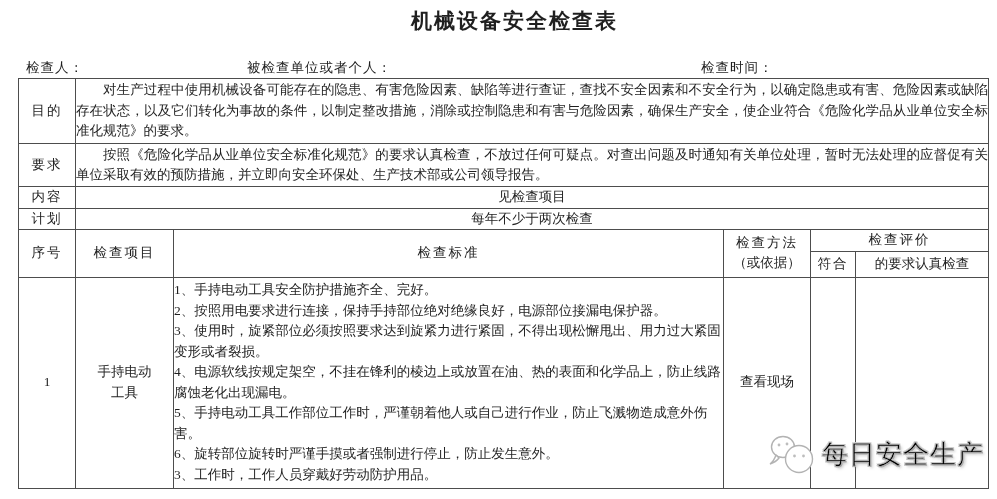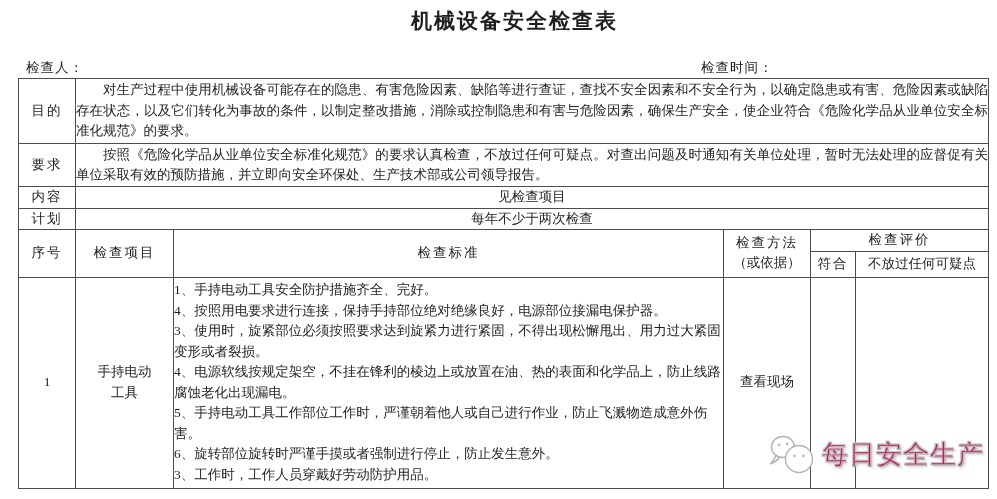--- a/index.html
+++ b/index.html
@@ -39,34 +39,35 @@
   td.standards{vertical-align:top;padding:4px 8px 0 8px;line-height:21px;}
   .item-wrap{width:4em;margin:8px auto;text-align:center;}
 
   .watermark{
     position:absolute;left:766px;top:431px;height:46px;
     display:flex;align-items:center;z-index:5;
   }
   .wm-icon{display:block;margin-right:4px;}
   .wm-text{
     font-size:26px;letter-spacing:1px;white-space:nowrap;
-    color:#be185d;
+    color:#000000;
     -webkit-text-stroke:0.6px #b8b8b8;
     text-shadow:-1px -1px 0 #d2d2d2,1px -1px 0 #cccccc,
                 -1px 1px 0 #bdbdbd,1px 1px 0 #a8a8a8,
                 2px 2px 3px rgba(130,130,130,0.55);
   }
 </style>
 </head>
 <body>
 
 <div class="page-title">机械设备安全检查表</div>
 
 <div class="meta-row">
   <span class="meta-label meta-inspector">检查人：</span>
+  <span class="meta-label meta-unit">被检查单位或者个人：</span>
   <span class="meta-label meta-time">检查时间：</span>
 </div>
 
 <table class="sheet">
   <colgroup>
     <col style="width:57px">
       <col style="width:98px">
       <col style="width:550px">
     <col style="width:87px">
       <col style="width:45px">
@@ -98,30 +99,30 @@
       <td class="hdr" rowspan="2">检查项目</td>
       <td class="hdr" rowspan="2">检查标准</td>
       <td class="hdr" rowspan="2">
         <div>检查方法</div>
         <div class="nospace">（或依据）</div>
       </td>
       <td class="hdr" colspan="2">检查评价</td>
     </tr>
     <tr>
       <td class="hdr" style="height:25px">符合</td>
-      <td class="hdr nospace" style="letter-spacing:0">不放过任何可疑点</td>
+      <td class="hdr nospace" style="letter-spacing:0">的要求认真检查</td>
     </tr>
     <tr>
       <td class="ctr" style="height:210px">1</td>
       <td class="ctr">
           <div class="item-wrap">手持电动工具</div>
         </td>
       <td class="standards">
         <div>1、手持电动工具安全防护措施齐全、完好。</div>
-        <div>4、按照用电要求进行连接，保持手持部位绝对绝缘良好，电源部位接漏电保护器。</div>
+        <div>2、按照用电要求进行连接，保持手持部位绝对绝缘良好，电源部位接漏电保护器。</div>
         <div>3、使用时，旋紧部位必须按照要求达到旋紧力进行紧固，不得出现松懈甩出、用力过大紧固变形或者裂损。</div>
         <div>4、电源软线按规定架空，不挂在锋利的棱边上或放置在油、热的表面和化学品上，防止线路腐蚀老化出现漏电。</div>
         <div>5、手持电动工具工作部位工作时，严谨朝着他人或自己进行作业，防止飞溅物造成意外伤害。</div>
         <div>6、旋转部位旋转时严谨手摸或者强制进行停止，防止发生意外。</div>
         <div>3、工作时，工作人员穿戴好劳动防护用品。</div>
       </td>
       <td class="ctr">查看现场</td>
       <td class="ctr"></td>
       <td class="ctr"></td>
     </tr>

